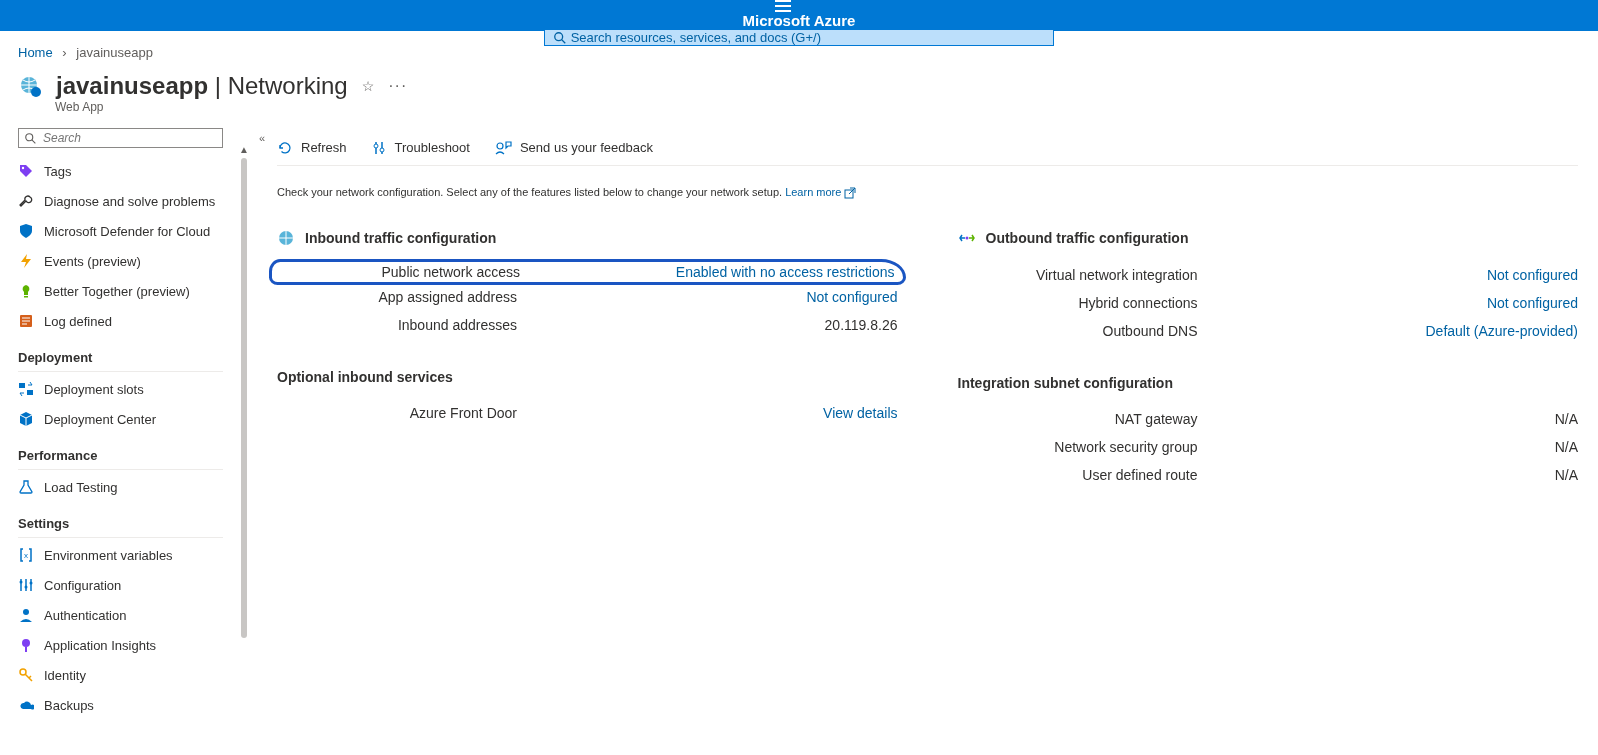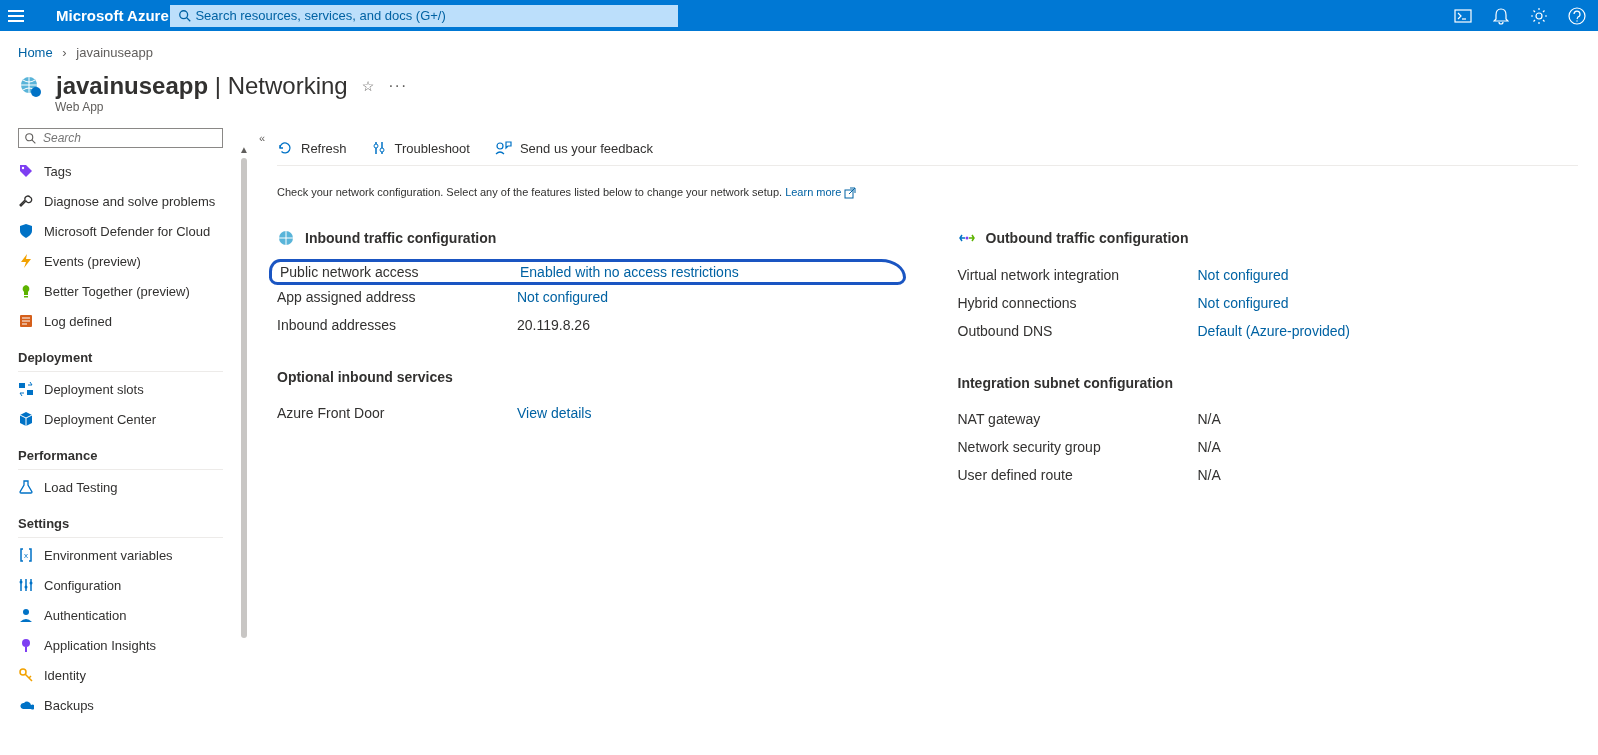--- a/index.html
+++ b/index.html
@@ -1,17 +1,17 @@
 <!DOCTYPE html>
 <html><head>
 <meta charset="utf-8">
 <style>
 * { box-sizing: border-box; margin: 0; padding: 0; }
 body { font-family: "Segoe UI", -apple-system, sans-serif; font-size: 13px; color: #323130; background: #fff; overflow-x: hidden; }
-.topbar { height: 31px; background: #0078d4; display: flex; align-items: center; color: #fff; padding: 0 8px; }
+.topbar { height: 31px; background: #0078d4; display: flex; align-items: center; color: #fff; padding: 0 8px; flex-direction: column; }
 .hamburger { width: 20px; height: 20px; display:flex; flex-direction:column; justify-content:center; gap:3px; margin-right: 28px; cursor:pointer;}
 .hamburger span { display:block; height:2px; background:#fff; width:16px;}
 .brand { font-weight:600; font-size:15px; }
 .searchwrap { margin-left: auto; margin-right: auto; width: 510px; height: 24px; background:#bcdffb; border:1px solid #0078d4; display:flex; align-items:center; padding:0 8px; color:#0062a3;}
 .searchwrap input { border:none; background:transparent; flex:1; outline:none; font-size:13px; color:#0062a3;}
 .searchwrap input::placeholder { color:#0062a3; }
 .topicons { display:flex; gap:20px; align-items:center; margin-right:4px;}
 .topicons .ic { width:18px; height:18px; display:flex; align-items:center; justify-content:center;}
 .breadcrumb { padding: 14px 18px 6px 18px; font-size:13px;}
 .breadcrumb a { color:#0062a3; text-decoration:none; cursor:pointer;}
@@ -29,24 +29,24 @@
 .sidebar .srchwrap .sicon { position:absolute; left:6px; top:4px; width:14px; height:14px; color:#605e5c;}
 .collapsebtn { position:absolute; right:-22px; top:4px; font-size:11px; color:#605e5c;}
 .menuitem { display:flex; align-items:center; gap:10px; height:30px; cursor:pointer; font-size:13px; color:#323130;}
 .menuitem .mi { width:16px; height:16px; flex-shrink:0; display:flex; align-items:center; justify-content:center;}
 .group { font-size:13px; font-weight:600; margin-top:14px; margin-bottom:6px;}
 .hr { border:none; border-top:1px solid #edebe9; margin:4px 0 2px 0; width:205px;}
 .scrollbar { position:absolute; right:-4px; top:30px; width:6px; height:480px; background:#c8c6c4; border-radius:3px;}
 .scrollup { position:absolute; right:-6px; top:16px; width:10px; height:10px; color:#605e5c; font-size:10px;}
 .content { flex:1; padding: 2px 20px 20px 34px;}
 .toolbar { display:flex; gap:24px; align-items:center; height:36px; border-bottom:1px solid #edebe9; color:#323130; margin-bottom:20px;}
-.toolbar .tbtn { display:flex; align-items:flex-end; gap:8px; cursor:pointer; font-size:13px;}
+.toolbar .tbtn { display:flex; align-items:center; gap:8px; cursor:pointer; font-size:13px;}
 .desc { font-size:11px; color:#323130; margin-bottom:30px;}
 .desc a { color:#0062a3; text-decoration:none;}
-.cols { display:flex; gap:60px;}
+.cols { display:flex; gap:60px;text-align:right;}
 .col { flex:1; min-width:0;}
 .section-hd { display:flex; align-items:center; gap:10px; font-weight:600; font-size:14px; margin-bottom:14px;}
 .section-hd .sicon { width:18px; height:18px; display:flex; align-items:center; justify-content:center;}
 .kvrow { display:flex; padding:6px 0; font-size:14px;}
 .kvrow .k { width:240px; color:#323130;}
 .kvrow .v { flex:1; color:#323130; white-space:nowrap; overflow:hidden; text-overflow:ellipsis;}
 .kvrow .v.link { color:#0062a3; cursor:pointer;}
 .highlight { border:3px solid #1a55c2; border-radius:18px 40px 14px 14px / 20px 30px 12px 12px; padding: 2px 8px; margin:-2px -8px;}
 .star { color:#605e5c; font-size:14px;}
 .dots { color:#605e5c; font-size:16px; letter-spacing:1px;}

